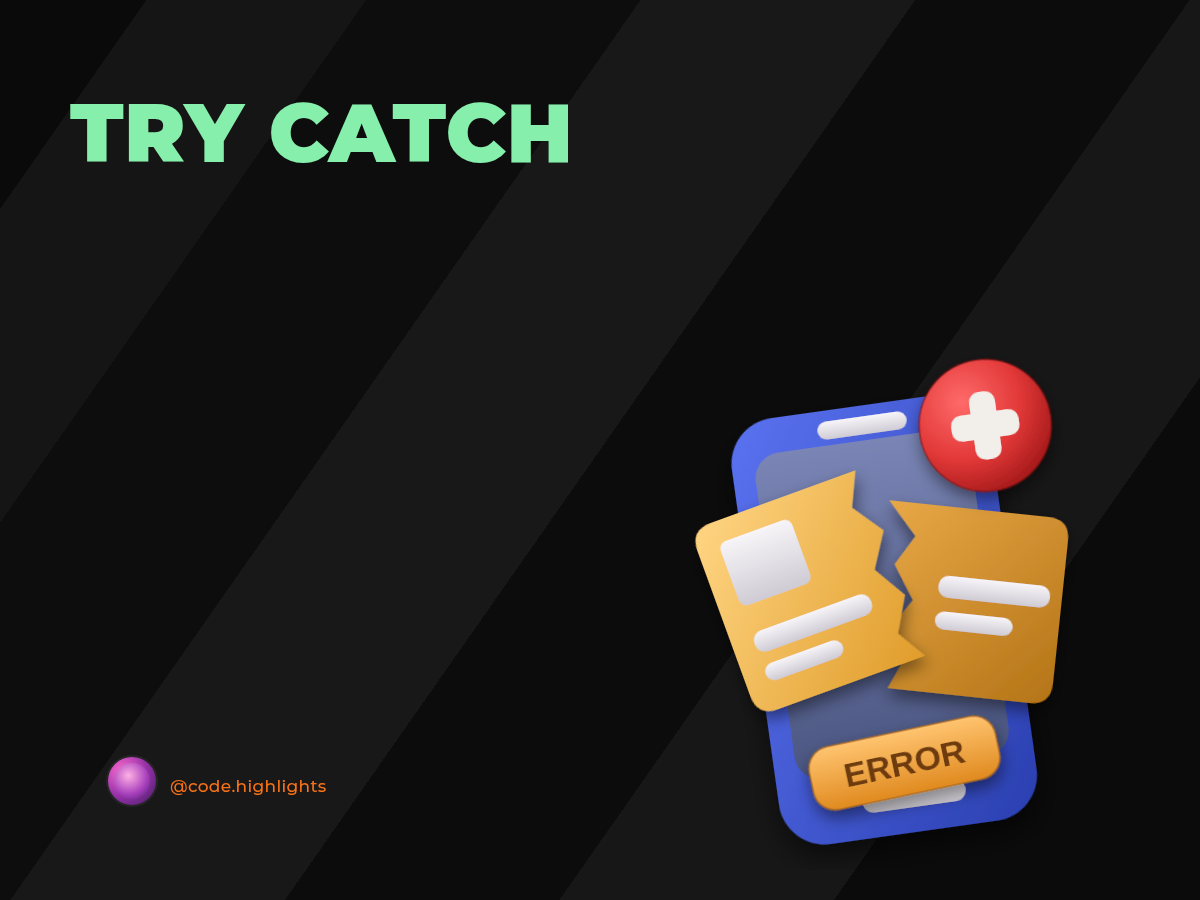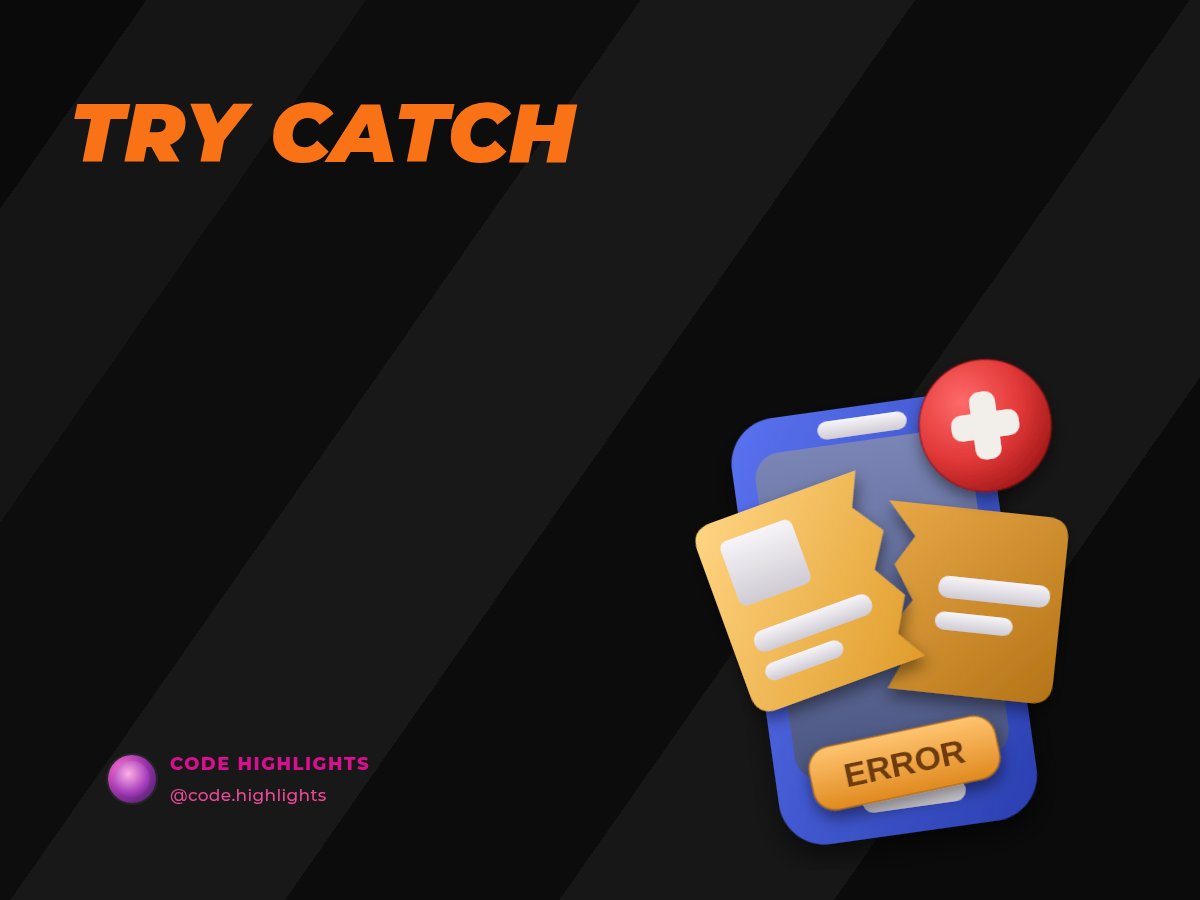--- a/index.html
+++ b/index.html
@@ -26,21 +26,21 @@
     left: 70px;
     right: 60px;
   }
   .headline .line {
     font-weight: 900;
     font-size: 82px;
     line-height: 1.06;
     letter-spacing: 0.5px;
     text-transform: uppercase;
   }
-  .accent { color: #f97316; font-style: italic; }
+  .accent { color: #86efac; }
   .white  { color: #ffffff; }
 
   .byline {
     position: absolute;
     left: 108px;
     bottom: 95px;
     display: flex;
     align-items: center;
     gap: 14px;
   }
@@ -55,21 +55,21 @@
   }
   .avatar::after {
     content: "";
     position: absolute;
     inset: 6px;
     border-radius: 50%;
     background: radial-gradient(circle at 40% 35%, #ffb0e5 0%, #a63dbb 60%, #46216a 100%);
   }
   .byline-text { display: flex; flex-direction: column; }
   .brand  { color: #d8108f; font-weight: 800; font-size: 18px; letter-spacing: 1.5px; }
-  .handle { color: #ec4899; font-weight: 500; font-size: 17px; letter-spacing: 0.3px; margin-top: 10px; }
+  .handle { color: #f97316; font-weight: 500; font-size: 17px; letter-spacing: 0.3px; margin-top: 10px; }
 
   
   .illus {
     position: absolute;
     right: 60px;
     bottom: 30px;
     width: 520px;
     height: 520px;
   }
   .illus svg { width: 100%; height: 100%; }
@@ -77,21 +77,20 @@
 </head>
 <body>
 
 <div class="headline">
   <div class="line accent">TRY CATCH</div>
 </div>
 
 <div class="byline">
   <div class="avatar"></div>
   <div class="byline-text">
-    <span class="brand">CODE HIGHLIGHTS</span>
     <span class="handle">@code.highlights</span>
   </div>
 </div>
 
 <div class="illus">
   <svg viewBox="0 0 520 520" xmlns="http://www.w3.org/2000/svg">
     <defs>
       <linearGradient id="phoneOuter" x1="0" y1="0" x2="1" y2="1">
         <stop offset="0" stop-color="#5a72f0"></stop>
         <stop offset="1" stop-color="#2a3fb0"></stop>

